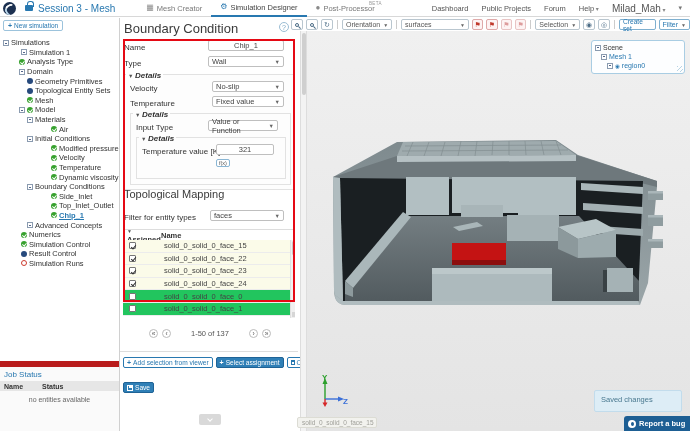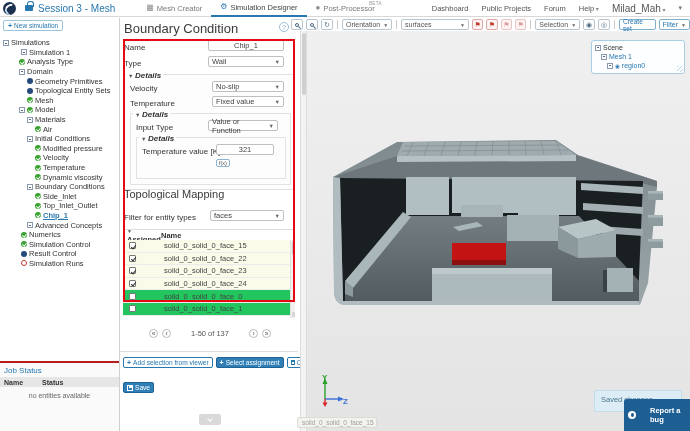--- a/index.html
+++ b/index.html
@@ -32,23 +32,23 @@
   .trow{display:flex;align-items:center;height:9.6px;font-size:7.5px;color:#333;white-space:nowrap;cursor:default}
   .trow .tg{display:none;position:relative;width:6px;height:6px;border:1px solid #8a9bb0;background:#fff;margin-right:2px;flex:none}
   .trow .tg::after{content:"";position:absolute;left:1px;right:1px;top:1.8px;height:1px;background:#55678a}
   .trow.col .tg{display:inline-block}
   .trow .st{display:none;width:6px;height:6px;border-radius:50%;margin-right:2px;flex:none;position:relative}
   .trow.check .st{display:inline-block;background:#38a22f}
   .trow.check .st::after{content:"";position:absolute;left:1.8px;top:1px;width:1.5px;height:3px;border:solid #fff;border-width:0 1px 1px 0;transform:rotate(40deg)}
   .trow.dot .st{display:inline-block;background:#274a7d}
   .trow.run .st{display:inline-block;background:#fff;border:1px solid #cc3b2f}
   .trow.sel .lb{color:#2878b0;font-weight:bold;text-decoration:underline}
-  .d0{padding-left:3px}.d1{padding-left:21px}.d2{padding-left:19px}.d3{padding-left:27px}.d4{padding-left:35px}
-
-  .jobstatus{position:absolute;left:0;top:343px;width:119px;height:70px;background:#fafafa;border-top:2px solid #b91c1c}
+  .d0{padding-left:3px}.d1{padding-left:21px}.d2{padding-left:19px}.d3{padding-left:27px}.d4{padding-left:51px}
+
+  .jobstatus{position:absolute;left:0;top:343px;width:119px;height:70px;background:#fafafa;border-top:6px solid #b91c1c}
   .js-title{color:#2878b0;font-size:8px;padding:3px 4px 2px}
   .js-head{display:flex;background:#e6e6e6;height:10px;align-items:center;font-size:7px;font-weight:bold;color:#333}
   .js-head .c1{padding-left:4px;width:42px}.js-head .c2{}
   .js-empty{text-align:center;font-size:7px;color:#666;margin-top:5px}
 
   
   .panel{position:absolute;left:120px;top:18px;width:180px;height:413px;background:#fff}
   .panel-title{position:absolute;left:4px;top:3px;font-size:13px;color:#3a3a3a}
   .help-circle{position:absolute;right:11px;top:4px;width:10px;height:10px;border:1px solid #9bbdd4;border-radius:50%;color:#7aa7c4;font-size:7px;line-height:9px;text-align:center}
   .frm-label{position:absolute;font-size:8px;color:#333;white-space:nowrap}
@@ -111,21 +111,21 @@
   .viewport{position:absolute;left:307px;top:31px;width:383px;height:400px;background:linear-gradient(#f0f0f0,#e4e4e4)}
   .scenetree{position:absolute;right:5px;top:9px;width:94px;height:34px;background:#fdfeff;border:1px solid #a9cde3;border-radius:3px;font-size:7px;color:#333;padding:2px 0 0 3px}
   .scenetree .srow{display:flex;align-items:center;height:9px;white-space:nowrap}
   .scenetree .stg{position:relative;width:6px;height:6px;border:1px solid #8a9bb0;background:#fff;margin-right:2px;flex:none}
   .scenetree .stg::after{content:"";position:absolute;left:1px;right:1px;top:1.8px;height:1px;background:#55678a}
   .scenetree .blue{color:#2878b0}
   .scenetree .eye{font-size:5.5px;color:#2878b0;margin-right:2px}
   .scenetree .i1{margin-left:6px}.scenetree .i2{margin-left:12px}
   .scenetree::after{content:"";position:absolute;right:1px;bottom:1px;width:6px;height:6px;background:repeating-linear-gradient(135deg,#b9d4e4 0 1px,transparent 1px 3px)}
   .toast{position:absolute;right:8px;bottom:19px;width:88px;height:22px;background:#ddedf6;border:1px solid #c2dcec;border-radius:2px;font-size:7.5px;color:#49788f;padding:4px 0 0 6px}
-  .bugbtn{position:absolute;right:0;bottom:0;width:66px;height:32px;background:#1d5e93;border-radius:3px 0 0 0;color:#fff;font-size:7.5px;font-weight:bold;display:flex;align-items:center;gap:14px;padding-left:4px}
+  .bugbtn{position:absolute;right:0;bottom:0;width:66px;height:15px;background:#1d5e93;border-radius:3px 0 0 0;color:#fff;font-size:7.5px;font-weight:bold;display:flex;align-items:center;gap:3px;padding-left:4px}
   .bugbtn .bugic{width:8px;height:8px;border-radius:50%;background:#fff;position:relative;flex:none}
   .bugbtn .bugic::after{content:"";position:absolute;left:2.5px;top:2px;width:3px;height:4px;border-radius:50%;background:#1d5e93}
   .facelabel{position:absolute;left:297px;top:417px;width:80px;height:11px;background:#f2f2ee;border:1px solid #dcdcd4;border-radius:2px;font-size:6.5px;color:#a0a09a;display:flex;align-items:center;padding-left:4px;z-index:40;white-space:nowrap}
   .gizmo{position:absolute;left:8px;top:341px}
   .gizmo text{font-size:8px;font-weight:bold}
 </style>
 </head>
 <body>
 
 <div id="app">

